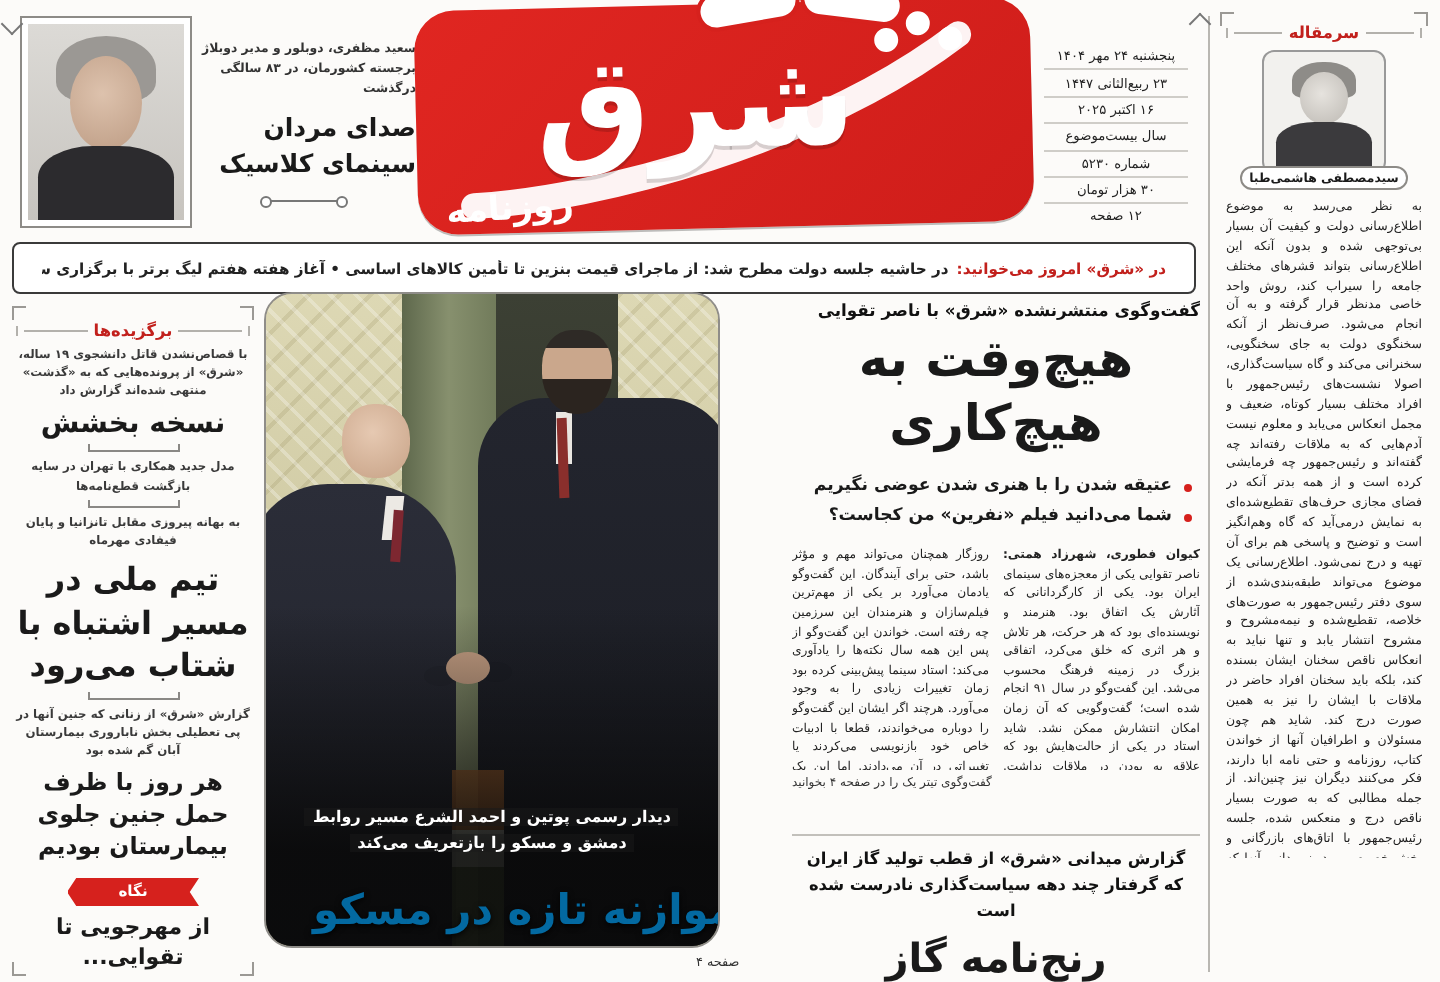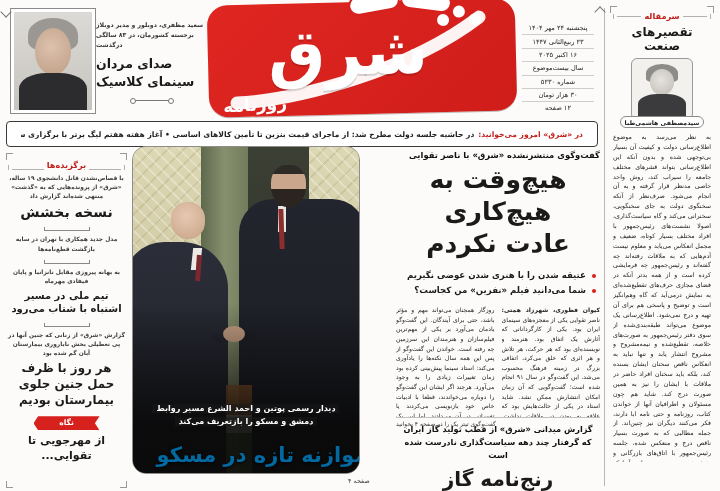--- a/index.html
+++ b/index.html
@@ -14,21 +14,21 @@
   .paper-pill{width:52px;height:20px;background:#fff;border:2px solid #d6211d;border-radius:10px;}
   #pill1{left:348px;top:-7px;transform:rotate(-10deg);}
   #pill2{left:400px;top:-9px;transform:rotate(7deg);}
   #dateline{left:522px;top:22px;width:72px;}
   #dateline .drow{font-size:6.6px;text-align:center;color:#222;padding:2.2px 0;border-bottom:1px solid #cfcdc8;white-space:nowrap;}
   #dateline .drow:last-child{border-bottom:none;}
   
   #obit-photo{left:10px;top:8px;width:86px;height:106px;border:1px solid #8d8b87;background:#fff;padding:3px;}
   #obit-photo .ph{position:relative;width:100%;height:100%;background:linear-gradient(#dcdad6,#c7c4bf);overflow:hidden;}
   .face{position:absolute;border-radius:50%;}
-  #obit-text{left:96px;top:20px;width:112px;text-align:left;}
+  #obit-text{left:96px;top:20px;width:112px;text-align:right;}
   #obit-text .kicker{font-size:6.2px;font-weight:bold;color:#333;line-height:1.6;}
   #obit-text .hl{margin-top:5px;font-size:12.5px;font-weight:bold;line-height:1.45;}
   .ring-orn{margin:9px auto 0;width:34px;border-top:1px solid #777;position:relative;height:4px;}
   .ring-orn::before,.ring-orn::after{content:"";position:absolute;top:-3px;width:4px;height:4px;border:1px solid #777;border-radius:50%;background:#fff;}
   .ring-orn::before{right:-5px;} .ring-orn::after{left:-5px;}
   
   #edit-rule{left:604px;top:8px;width:1px;height:478px;background:#b9b7b2;}
   #editorial{left:610px;top:6px;width:104px;height:482px;padding:2px 3px;}
   .corner{position:absolute;width:7px;height:7px;border-color:#9b9995;border-style:solid;border-width:0;}
   .c-tl{border-top-width:1px;border-left-width:1px;left:0;top:0;}
@@ -145,21 +145,20 @@
   <div class="abs" id="editorial">
     <span class="corner c-tl"></span>
     <span class="corner c-tr"></span>
     <div class="sec-head">
       <span class="tick"></span>
         <span class="ln"></span>
       <span class="lbl">سرمقاله</span>
       <span class="ln"></span>
         <span class="tick"></span>
     </div>
-    <div class="title">تقصیرهای صنعت</div>
     <div id="edit-portrait">
       <div class="hair" style="left:24%;top:8%;width:52%;height:30%;border-radius:50% 50% 20% 20%;background:#8e8c88;"></div>
       <div class="face" style="left:30%;top:16%;width:40%;height:44%;background:radial-gradient(circle at 45% 42%,#e6e3de,#bdb9b3);"></div>
       <div class="suit" style="left:10%;top:58%;width:80%;height:42%;border-radius:40% 40% 0 0;background:#3b3a3d;"></div>
     </div>
     <div id="edit-author">سیدمصطفی هاشمی‌طبا</div>
     <div class="body">به نظر می‌رسد به موضوع اطلاع‌رسانی دولت و کیفیت آن بسیار بی‌توجهی شده و بدون آنکه این اطلاع‌رسانی بتواند قشرهای مختلف جامعه را سیراب کند، روش واحد خاصی مدنظر قرار گرفته و به آن انجام می‌شود. صرف‌نظر از آنکه سخنگوی دولت به جای سخنگویی، سخنرانی می‌کند و گاه سیاست‌گذاری، اصولا نشست‌های رئیس‌جمهور با افراد مختلف بسیار کوتاه، ضعیف و مجمل انعکاس می‌یابد و معلوم نیست آدم‌هایی که به ملاقات رفته‌اند چه گفته‌اند و رئیس‌جمهور چه فرمایشی کرده است و از همه بدتر آنکه در فضای مجازی حرف‌های تقطیع‌شده‌ای به نمایش درمی‌آید که گاه وهم‌انگیز است و توضیح و پاسخی هم برای آن تهیه و درج نمی‌شود. اطلاع‌رسانی یک موضوع می‌تواند طبقه‌بندی‌شده از سوی دفتر رئیس‌جمهور به صورت‌های خلاصه، تقطیع‌شده و نیمه‌مشروح و مشروح انتشار یابد و تنها نباید به انعکاس ناقص سخنان ایشان بسنده کند، بلکه باید سخنان افراد حاضر در ملاقات با ایشان را نیز به همین صورت درج کند. شاید هم چون مسئولان و اطرافیان آنها از خواندن کتاب، روزنامه و حتی نامه ابا دارند، فکر می‌کنند دیگران نیز چنین‌اند. از جمله مطالبی که به صورت بسیار ناقص درج و منعکس شده، جلسه رئیس‌جمهور با اتاق‌های بازرگانی و بخش خصوصی بود. نمی‌دانیم آنها که دور میز نشسته بودند چه گفته‌اند، اما برخی سخنان رئیس‌جمهور منتشر شد که محتوای آن حاکی از شکایت از صدور مجوز برای صنایع، ارزخواهی بی‌جهت صنایع، لزوم صادرات کالای صنعتی، بی‌حاصل‌بودن شهرک‌های صنعتی و نداشتن ارز برای واحدهای صنعتی بود.</div>
   </div>
 
   <div class="abs" id="ticker">
@@ -167,42 +166,42 @@
     <span class="txt">در حاشیه جلسه دولت مطرح شد: از ماجرای قیمت بنزین تا تأمین کالاهای اساسی • آغاز هفته هفتم لیگ برتر با برگزاری سه دیدار: ساپینتو وارد می‌شود</span>
   </div>
   <span class="abs chev" id="chev-r"></span>
   <span class="abs chev" id="chev-l"></span>
 
   <div class="abs" id="sidebar">
     <span class="corner c-tl"></span>
     <span class="corner c-tr"></span>
     <span class="corner c-bl"></span>
     <span class="corner c-br"></span>
-    <div class="sec-head" style="width:100%;align-items:flex-end;">
+    <div class="sec-head" style="width:100%;">
       <span class="tick"></span>
         <span class="ln"></span>
       <span class="lbl">برگزیده‌ها</span>
       <span class="ln"></span>
         <span class="tick"></span>
     </div>
 
     <div>
       <div class="kicker">با قصاص‌نشدن قاتل دانشجوی ۱۹ ساله، «شرق» از پرونده‌هایی که به «گذشت» منتهی شده‌اند گزارش داد</div>
       <div class="hl1">نسخه بخشش</div>
     </div>
     <div class="orn"></div>
 
     <div>
       <div class="kicker">مدل جدید همکاری با تهران در سایه بازگشت قطع‌نامه‌ها</div>
     </div>
     <div class="orn"></div>
 
     <div>
       <div class="kicker">به بهانه پیروزی مقابل تانزانیا و پایان فیفادی مهرماه</div>
-      <div class="hl" style="font-size:10px;">تیم ملی در مسیر اشتباه با شتاب می‌رود</div>
+      <div class="hl" style="font-size:16px;">تیم ملی در مسیر اشتباه با شتاب می‌رود</div>
     </div>
     <div class="orn"></div>
 
     <div>
       <div class="kicker">گزارش «شرق» از زنانی که جنین آنها در پی تعطیلی بخش ناباروری بیمارستان آبان گم شده بود</div>
       <div class="hl" style="font-size:11.8px;">هر روز با ظرف حمل جنین جلوی بیمارستان بودیم</div>
     </div>
 
     <div id="negah">نگاه</div>
 
@@ -230,21 +229,20 @@
     <div class="shade"></div>
     <div class="pcap"><span>دیدار رسمی پوتین و احمد الشرع مسیر روابط دمشق و مسکو را بازتعریف می‌کند</span></div>
     <div class="phl">موازنه تازه در مسکو</div>
   </div>
   <div class="abs" id="page-ref">صفحه ۴</div>
 
   <div class="abs" id="interview">
     <div class="kicker">گفت‌وگوی منتشرنشده «شرق» با ناصر تقوایی</div>
     <div class="hl">
       <div>هیچ‌وقت به هیچ‌کاری</div>
-      <div>عادت نکردم</div>
     </div>
     <div class="bullets">
       <div class="b-item">عتیقه شدن را با هنری شدن عوضی نگیریم</div>
       <div class="b-item">شما می‌دانید فیلم «نفرین» من کجاست؟</div>
     </div>
     <div class="cols">
       <div class="col">
         <span class="byline">کیوان فطوری، شهرزاد همتی:</span>
         <span>ناصر تقوایی یکی از معجزه‌های سینمای ایران بود. یکی از کارگردانانی که آثارش یک اتفاق بود. هنرمند و نویسنده‌ای بود که هر حرکت، هر تلاش و هر اثری که خلق می‌کرد، اتفاقی بزرگ در زمینه فرهنگ محسوب می‌شد. این گفت‌وگو در سال ۹۱ انجام شده است؛ گفت‌وگویی که آن زمان امکان انتشارش ممکن نشد. شاید استاد در یکی از حالت‌هایش بود که علاقه به بودن در ملاقات نداشت. دوست داشت در انزوا بماند. دوست داشت دیگران از او یاد کنند و خود نظاره‌گر باشد. مراجعه به آن چیزی که حدود ۱۳ سال پیش بیان کرده است و هنوز می‌تواند تأثیرگذار باشد، نشان از عمق ذهن ناصر تقوایی دارد.</span>
       </div>

